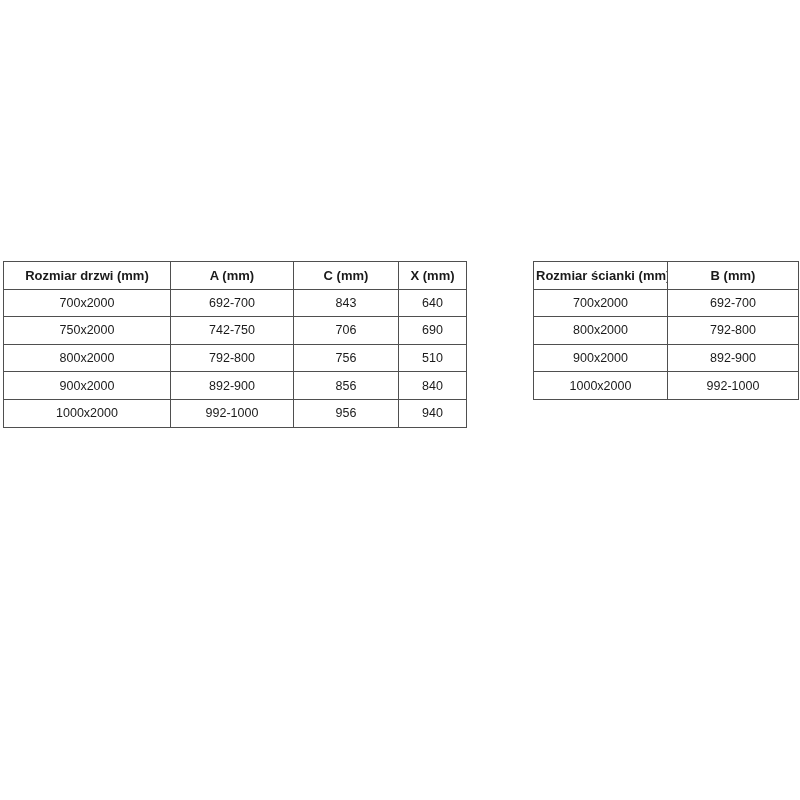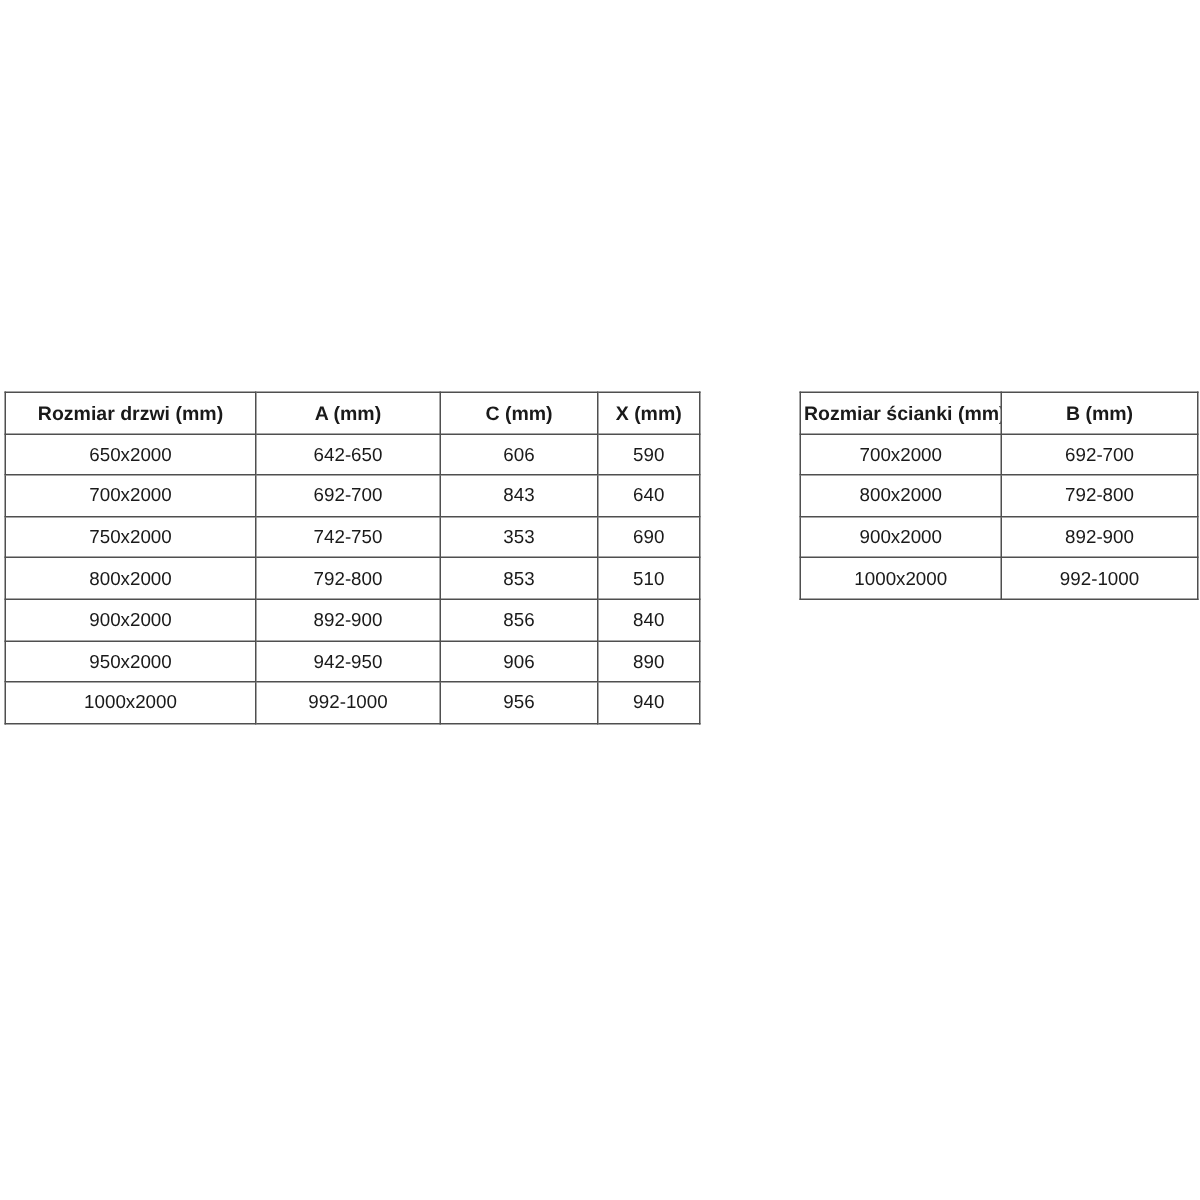--- a/index.html
+++ b/index.html
@@ -71,54 +71,42 @@
       <thead>
         <tr>
             <th>Rozmiar drzwi (mm)</th>
             <th>A (mm)</th>
             <th>C (mm)</th>
             <th>X (mm)</th>
           </tr>
       </thead>
       <tbody>
           <tr>
-            <td>650x2000</td>
-            <td>642-650</td>
-            <td>606</td>
-            <td>590</td>
-          </tr>
-          <tr>
             <td>700x2000</td>
             <td>692-700</td>
             <td>843</td>
             <td>640</td>
           </tr>
           <tr>
             <td>750x2000</td>
             <td>742-750</td>
-            <td>353</td>
+            <td>706</td>
             <td>690</td>
           </tr>
           <tr>
             <td>800x2000</td>
             <td>792-800</td>
-            <td>853</td>
+            <td>756</td>
             <td>510</td>
           </tr>
           <tr>
             <td>900x2000</td>
             <td>892-900</td>
             <td>856</td>
             <td>840</td>
-          </tr>
-          <tr>
-            <td>950x2000</td>
-            <td>942-950</td>
-            <td>906</td>
-            <td>890</td>
           </tr>
           <tr>
             <td>1000x2000</td>
             <td>992-1000</td>
             <td>956</td>
             <td>940</td>
           </tr>
         </tbody>
     </table>
   </div>

